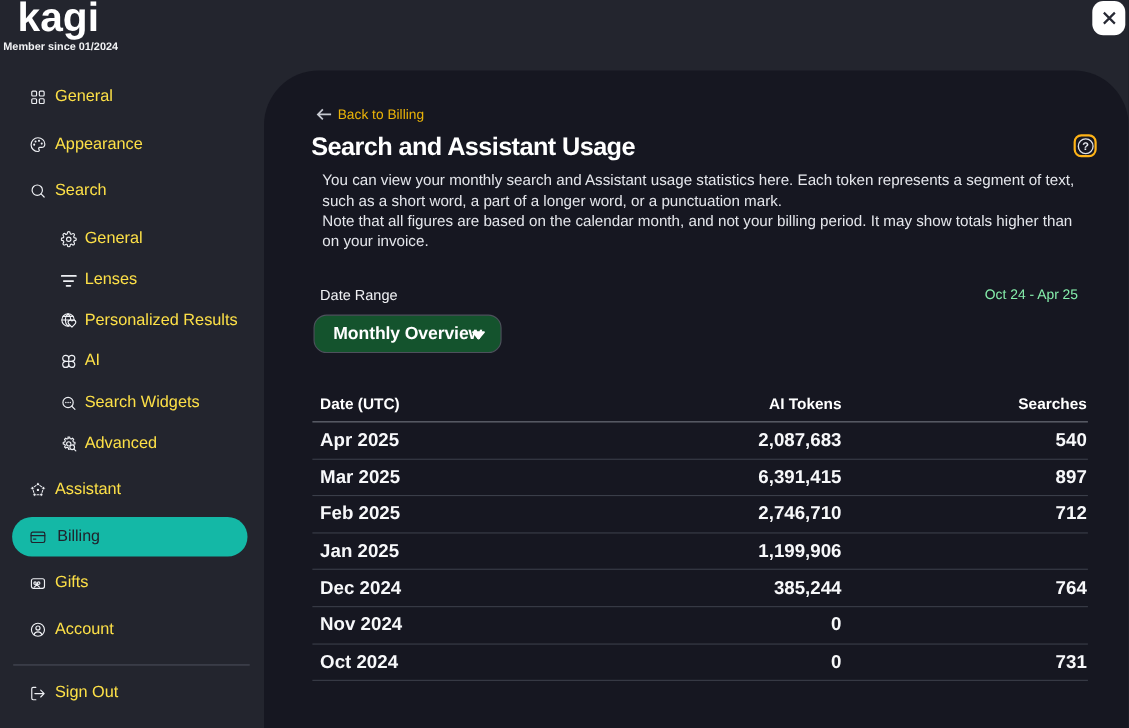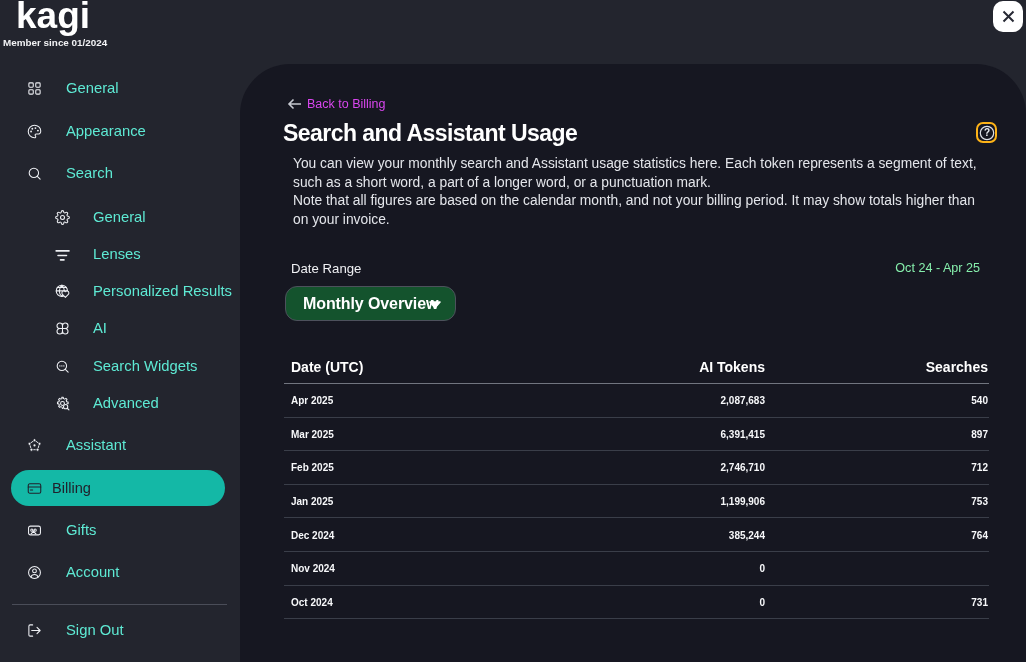--- a/index.html
+++ b/index.html
@@ -6,53 +6,53 @@
   html,body { width:1026px; height:662px; overflow:hidden; background:#23252e;
     font-family:"Liberation Sans", sans-serif; position:relative; }
   #panel { position:absolute; left:240px; top:64px; right:0; bottom:0;
     background:#161721; border-top-left-radius:50px; border-top-right-radius:50px; }
   
   #logo { position:absolute; left:16px; top:-5px; font-size:37px; font-weight:bold;
     color:#fff; letter-spacing:0px; }
   #member { position:absolute; left:3px; top:37px; font-size:9.9px; font-weight:bold;
     color:#f2f3f5; letter-spacing:0px; }
   .nav { position:absolute; left:27px; height:22px; display:flex; align-items:center;
-    gap:24px; color:#5eead4; font-size:14.8px; white-space:nowrap; }
+    gap:8px; color:#fde047; font-size:14.8px; white-space:nowrap; }
   .nav.sub { left:55px; } .nav.sub svg { margin-right:-1px; }
   .nav svg { flex:0 0 auto; }
   #billpill { position:absolute; left:11px; top:470px; width:214px; height:36px;
     background:#14b8a6; border-radius:18px; display:flex; align-items:center;
     padding-left:16px; gap:10px; color:#20222c; font-size:14.6px; }
   #sidediv { position:absolute; left:12px; top:604px; width:215px; height:1px;
     background:#4a4d58; }
   
   #closebtn { position:absolute; left:993px; top:1px; width:30px; height:31px;
     background:#fff; border-radius:10px; display:flex; align-items:center; justify-content:center; }
   
   #backlink { position:absolute; left:287px; top:97px; display:flex; align-items:center;
-    gap:5px; color:#d946ef; font-size:12.5px; }
+    gap:5px; color:#eab308; font-size:12.5px; }
   #h1 { position:absolute; left:283px; top:120px; font-size:23px; font-weight:bold;
     color:#fff; letter-spacing:-0.55px; }
   #para { position:absolute; left:283px; top:155px; font-size:13.8px; line-height:18.5px;
     color:#e4e6eb;margin-left:10px; }
   #helpicon { position:absolute; left:976px; top:122px; width:21px; height:21px;
     border:2.5px solid #feb317; border-radius:7px; display:flex; align-items:center;
     justify-content:center; }
   #daterange { position:absolute; left:291px; top:260.5px; font-size:13.2px; color:#f0f1f4; }
   #datespan { position:absolute; right:46px; top:260.5px; font-size:12.6px; color:#86efac; }
   #dropdown { position:absolute; left:285px; top:286px; width:171px; height:35px;
     background:#14532d; border:1px solid #4d515c; border-radius:12px; display:flex;
     align-items:center; padding-left:17px; color:#fff; font-size:16px; font-weight:bold; letter-spacing:-0.1px; }
   #dropdown svg { position:absolute; right:14px; top:14px; }
   
   .trow { position:absolute; left:284px; width:705px; }
   .hdr { font-weight:bold; font-size:14px; color:#fff; top:359px; height:15px; }
   .hline { position:absolute; left:284px; top:383px; width:705px; height:1px; background:#71757f; }
   .row { height:33.6px; border-bottom:1px solid #3a3e49; display:block; color:#f7f8fa;
-    font-size:10px; font-weight:bold; }
+    font-size:17px; font-weight:bold; }
   .c1 { position:absolute; left:7px; } .c2 { position:absolute; left:0; width:481px; text-align:right; }
   .c3 { position:absolute; left:0; width:704px; text-align:right; }
   .row .c1, .row .c2, .row .c3 { top:50%; transform:translateY(-50%); }
 </style>
 </head>
 <body>
   <div id="panel"></div>
 
   <div id="logo">kagi</div>
   <div id="member">Member since 01/2024</div>
@@ -231,21 +231,20 @@
       <span class="c3">897</span>
     </div>
     <div class="trow row" style="top:451.2px">
       <span class="c1">Feb 2025</span>
       <span class="c2">2,746,710</span>
       <span class="c3">712</span>
     </div>
     <div class="trow row" style="top:484.8px">
       <span class="c1">Jan 2025</span>
       <span class="c2">1,199,906</span>
-      <span class="c3">753</span>
     </div>
     <div class="trow row" style="top:518.4px">
       <span class="c1">Dec 2024</span>
       <span class="c2">385,244</span>
       <span class="c3">764</span>
     </div>
     <div class="trow row" style="top:552px">
       <span class="c1">Nov 2024</span>
       <span class="c2">0</span>
     </div>

